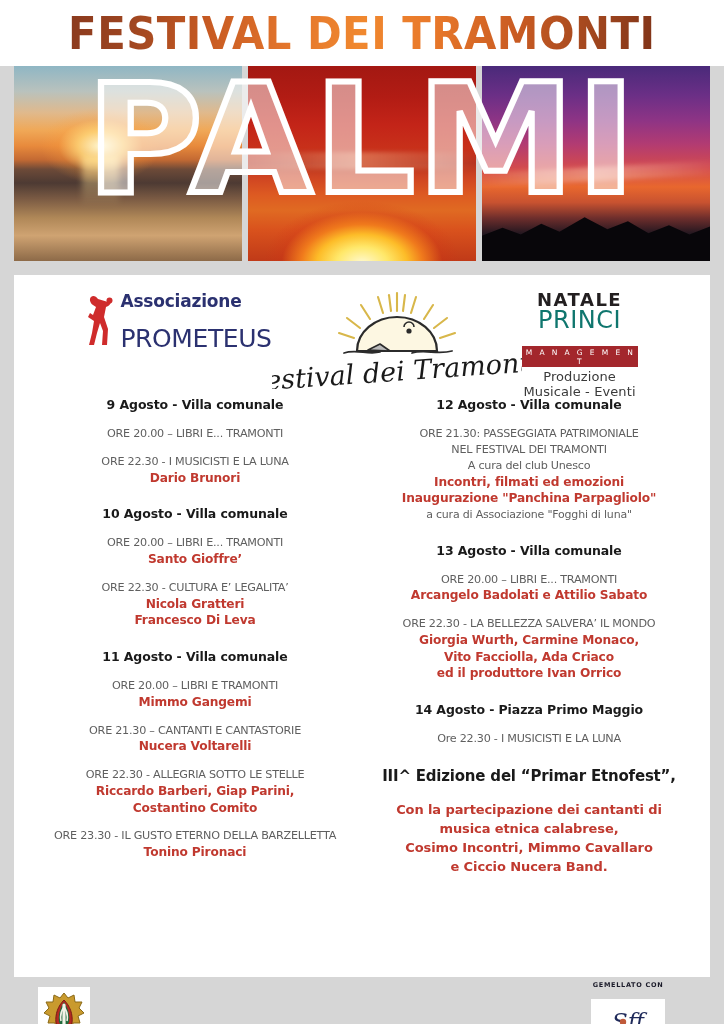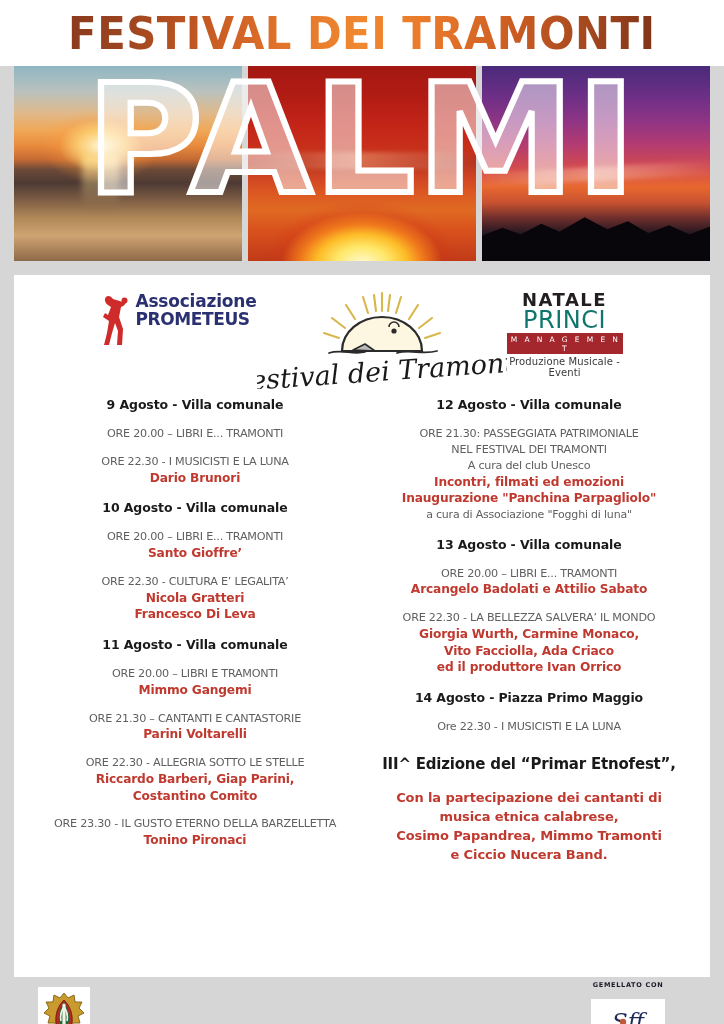--- a/index.html
+++ b/index.html
@@ -193,26 +193,26 @@
   .prometeus-assoc {
     font-family: "DejaVu Sans", sans-serif;
     font-size: 17px;
     font-weight: bold;
     color: #2b3170;
     letter-spacing: -0.2px;
     display: block;
   }
   .prometeus-name {
     font-family: "DejaVu Sans", sans-serif;
-    font-size: 17px;
-    font-weight: bold;
+    font-size: 25px;
+    font-weight: normal;
     color: #2b3170;
     letter-spacing: -0.4px;
     display: block;
-    margin-top: 1px;
+    margin-top: 16px;
   }
 
   
   .logo-center {
     position: relative;
     width: 250px;
     height: 98px;
     margin-top: 2px;
   }
   .logo-center svg { display: block; }
@@ -243,47 +243,47 @@
     margin-top: -1px;
   }
   .princi-mgmt {
     background: #a3272c;
     color: #ffffff;
     font-family: "DejaVu Sans", sans-serif;
     font-size: 7.5px;
     letter-spacing: 2.4px;
     padding: 1.5px 0 1.5px 2px;
     display: block;
-    margin-top: 1px;
+    margin-top: 14px;
     line-height: 1.2;
   }
   .princi-sub {
     font-family: "DejaVu Sans", sans-serif;
-    font-size: 10px;
+    font-size: 13px;
     color: #3a3a3a;
     display: block;
     margin-top: 2px;
     letter-spacing: 0.1px;
   }
 
   
   .programme {
     display: flex;
     padding: 12px 6px 0 6px;
   }
   .col {
     flex: 1 1 50%;
     box-sizing: border-box;
     padding: 0 10px;
   }
   .day {
     text-align: center;
     margin-bottom: 2px;
   }
-  .day + .day { margin-top: 14px; }
+  .day + .day { margin-top: 20px; }
   .day-title {
     font-family: "DejaVu Sans", sans-serif;
     font-weight: bold;
     font-size: 12.5px;
     color: #1a1a1a;
     letter-spacing: -0.1px;
     margin: 0 0 14px 0;
     line-height: 1.2;
   }
   .ev { margin-bottom: 12px; }
@@ -486,21 +486,21 @@
             </div>
           </div>
           <div class="day">
             <div class="day-title">11 Agosto - Villa comunale</div>
             <div class="ev">
               <p class="ev-line">ORE 20.00 – LIBRI E TRAMONTI</p>
               <p class="ev-act">Mimmo Gangemi</p>
             </div>
             <div class="ev">
               <p class="ev-line">ORE 21.30 – CANTANTI E CANTASTORIE</p>
-              <p class="ev-act">Parini Voltarelli</p>
+              <p class="ev-act">Nucera Voltarelli</p>
             </div>
             <div class="ev">
               <p class="ev-line">ORE 22.30 - ALLEGRIA SOTTO LE STELLE</p>
               <p class="ev-act">Riccardo Barberi, Giap Parini,</p>
               <p class="ev-act">Costantino Comito</p>
             </div>
             <div class="ev">
               <p class="ev-line">ORE 23.30 - IL GUSTO ETERNO DELLA BARZELLETTA</p>
               <p class="ev-act">Tonino Pironaci</p>
             </div>
@@ -534,21 +534,21 @@
           <div class="day">
             <div class="day-title">14 Agosto - Piazza Primo Maggio</div>
             <div class="ev">
               <p class="ev-line">Ore 22.30 - I MUSICISTI E LA LUNA</p>
             </div>
           </div>
           <div class="etnofest-title">III^ Edizione del “Primar Etnofest”,</div>
           <div>
             <p class="etnofest-body">Con la partecipazione dei cantanti di</p>
             <p class="etnofest-body">musica etnica calabrese,</p>
-            <p class="etnofest-body">Cosimo Papandrea, Mimmo Tramonti</p>
+            <p class="etnofest-body">Cosimo Incontri, Mimmo Cavallaro</p>
             <p class="etnofest-body">e Ciccio Nucera Band.</p>
           </div>
         </div>
     </div>
 
   </div>
 
   <div class="footer">
     <div class="footer-left">
       <div class="crest-row">

